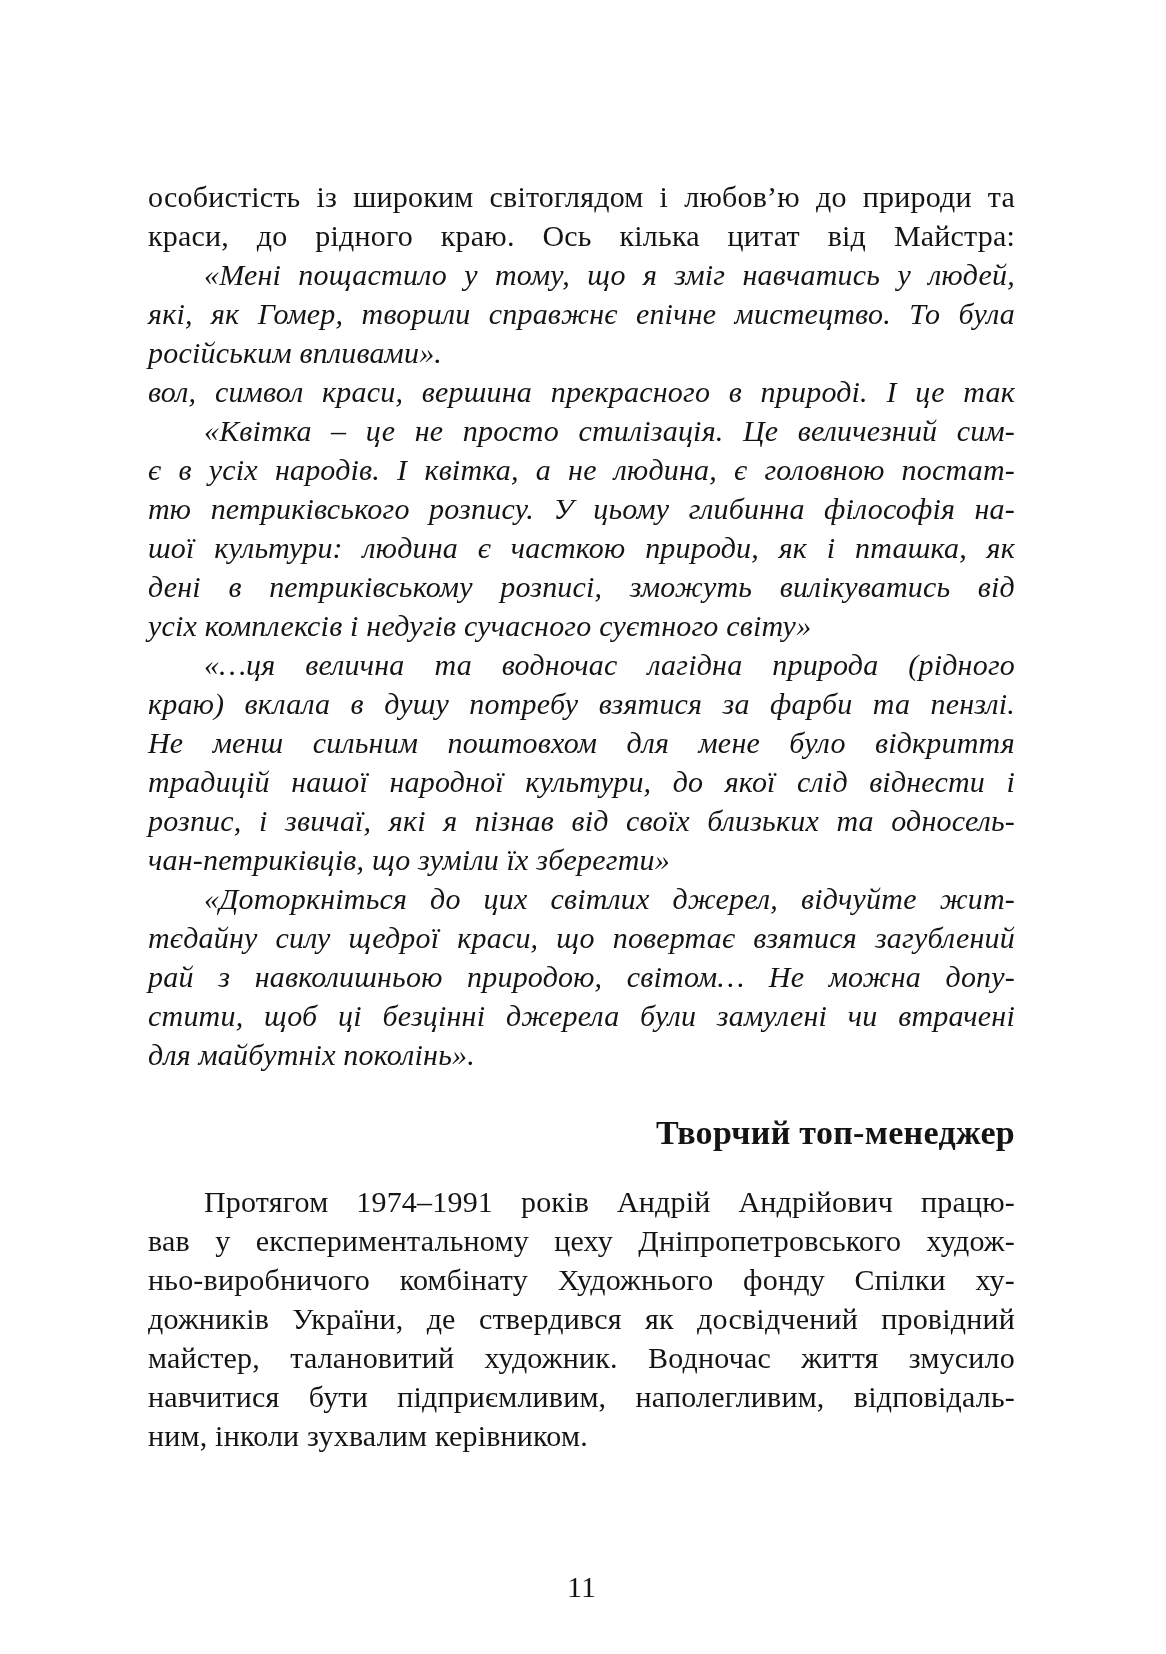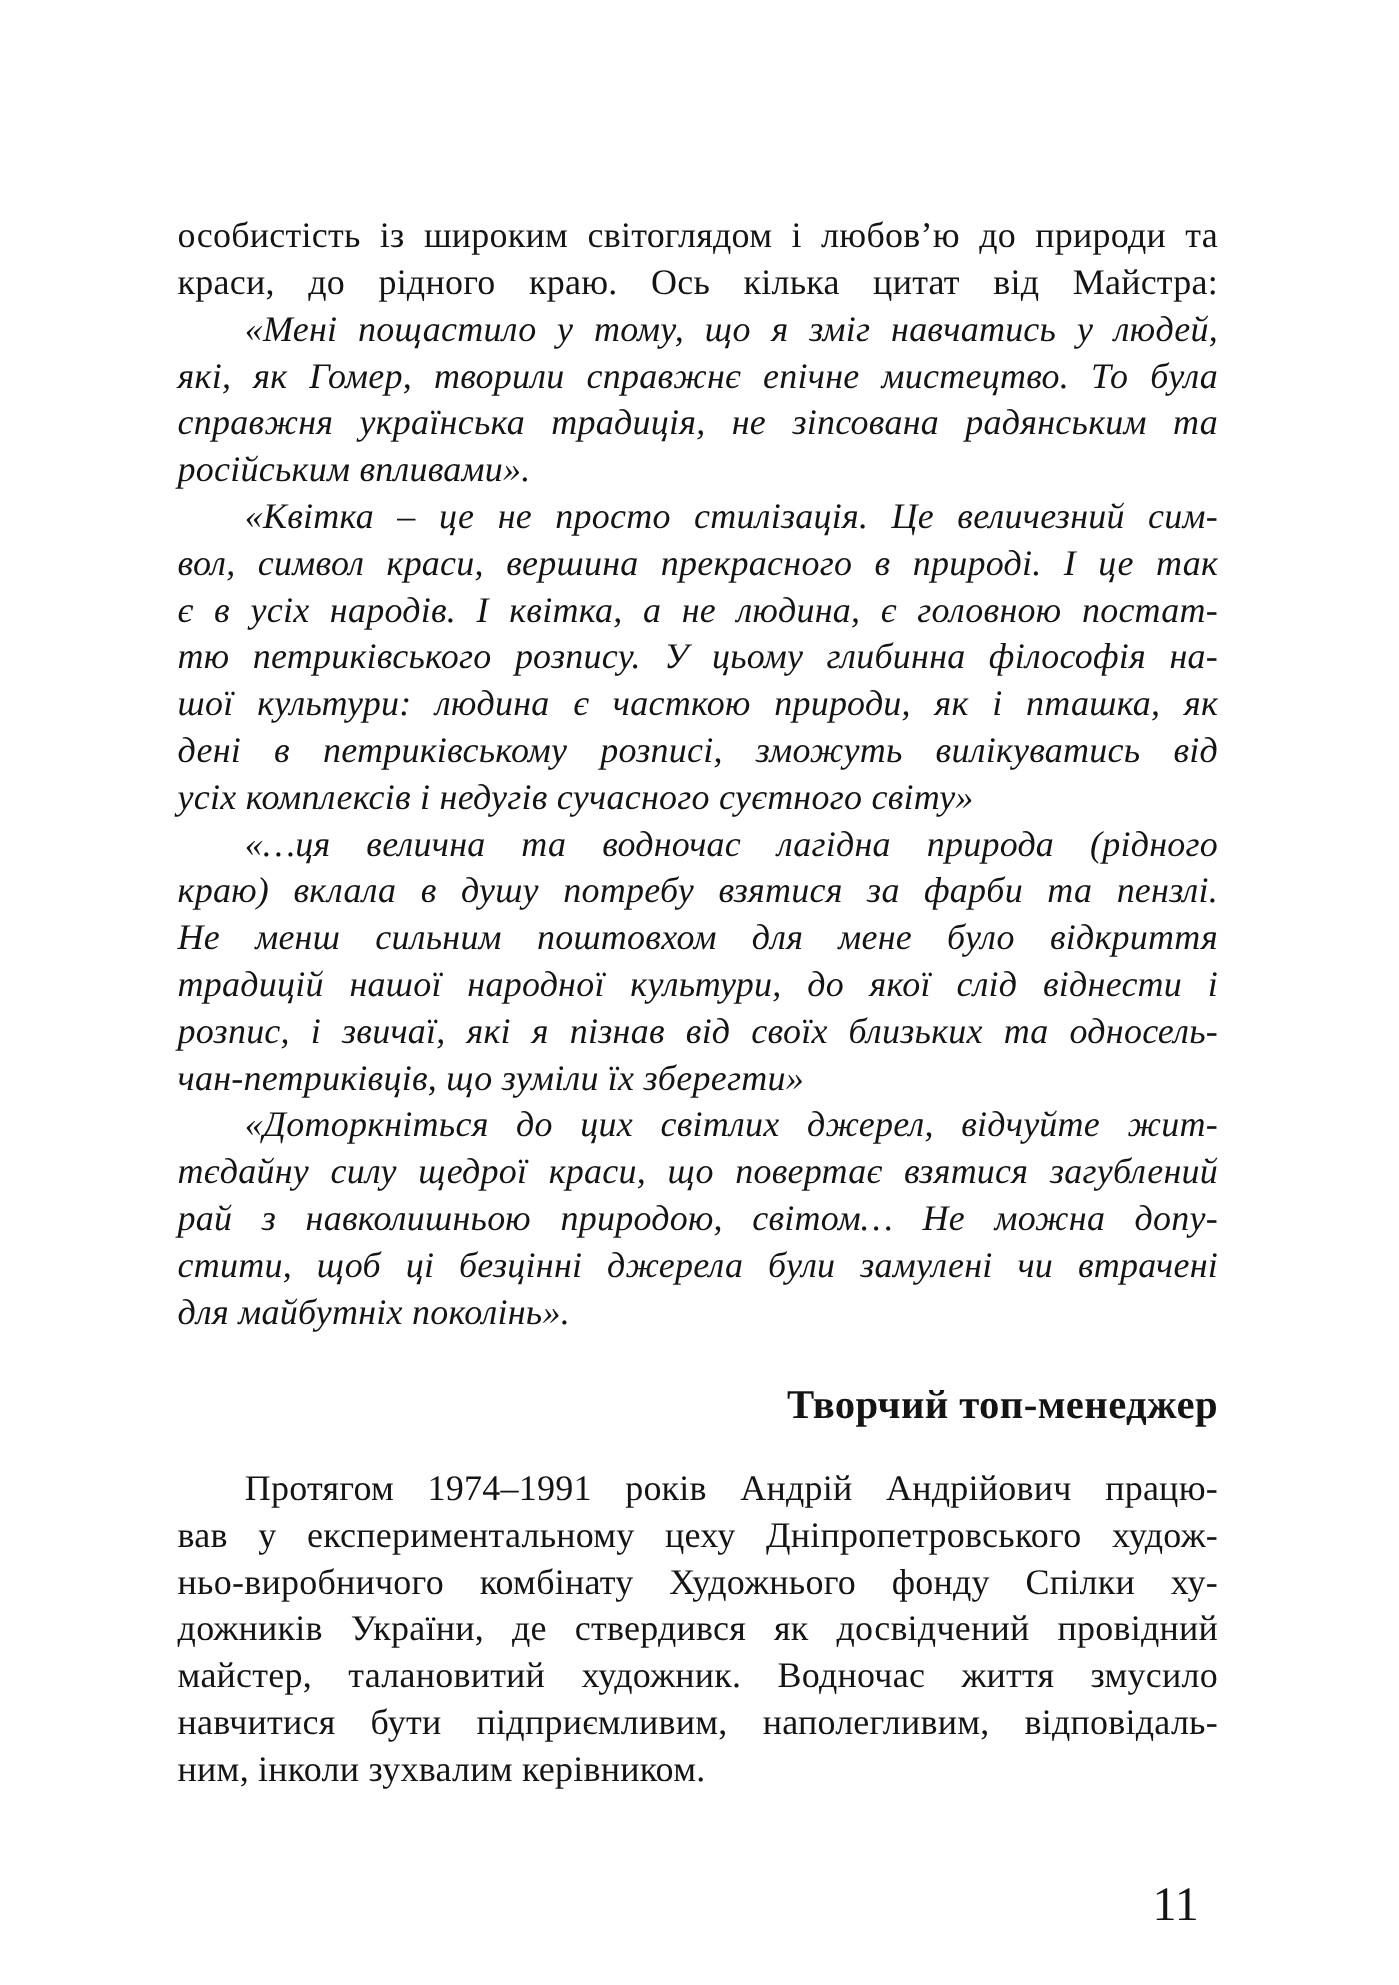--- a/index.html
+++ b/index.html
@@ -51,47 +51,46 @@
     margin: 34px 0 24px 0;
     height: 50px;
     line-height: 50px;
     font-size: 34px;
     font-weight: bold;
     text-align: right;
     letter-spacing: 0.3px;
   }
   .page-number {
     position: absolute;
-    left: 132px;
+    left: 148px;
     width: 867px;
     top: 1540px;
     height: 39px;
     line-height: 39px;
-    font-size: 40px;
-    text-align: right;
+    font-size: 30px;
+    text-align: center;
   }
 </style>
 </head>
 <body>
 
 <div class="page">
   <div class="content">
       <div class="para">
         <div class="line">особистість із широким світоглядом і любов’ю до природи та</div>
         <div class="line">краси, до рідного краю. Ось кілька цитат від Майстра:</div>
       </div>
       <div class="para italic">
         <div class="line first-indent">«Мені пощастило у тому, що я зміг навчатись у людей,</div>
         <div class="line">які, як Гомер, творили справжнє епічне мистецтво. То була</div>
-        <div class="line">справжня українська традиція, не зіпсована радянським та</div>
         <div class="line last">російським впливами».</div>
       </div>
       <div class="para italic">
+        <div class="line">вол, символ краси, вершина прекрасного в природі. І це так</div>
         <div class="line first-indent">«Квітка – це не просто стилізація. Це величезний сим-</div>
-        <div class="line">вол, символ краси, вершина прекрасного в природі. І це так</div>
         <div class="line">є в усіх народів. І квітка, а не людина, є головною постат-</div>
         <div class="line">тю петриківського розпису. У цьому глибинна філософія на-</div>
         <div class="line">шої культури: людина є часткою природи, як і пташка, як</div>
         <div class="line">дені в петриківському розписі, зможуть вилікуватись від</div>
         <div class="line last">усіх комплексів і недугів сучасного суєтного світу»</div>
       </div>
       <div class="para italic">
         <div class="line first-indent">«…ця велична та водночас лагідна природа (рідного</div>
         <div class="line">краю) вклала в душу потребу взятися за фарби та пензлі.</div>
         <div class="line">Не менш сильним поштовхом для мене було відкриття</div>

